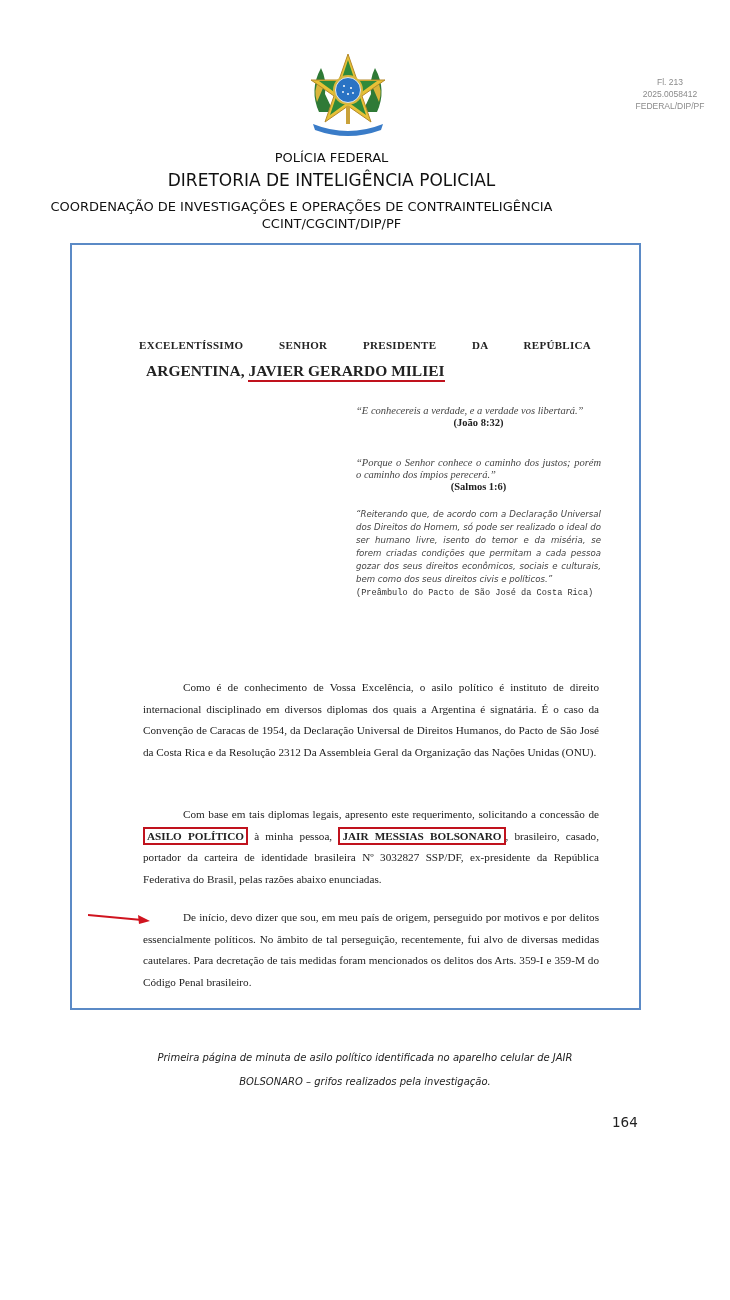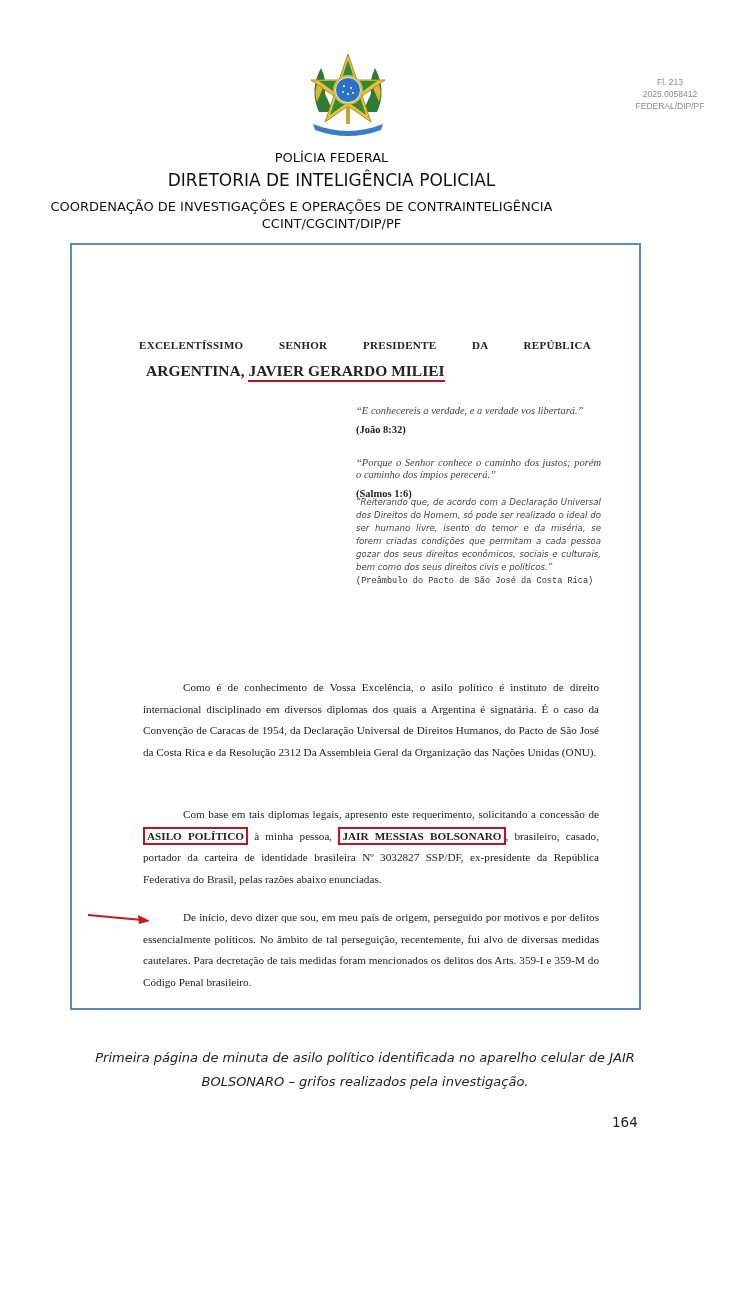--- a/index.html
+++ b/index.html
@@ -24,33 +24,33 @@
   .doc { font-family:"Liberation Serif", serif; color:#222; }
   .title {
     position:absolute; left:139px; top:333px; width:452px;
     font-weight:bold; font-size:11px; line-height:25px; text-align:justify;
     text-align-last:justify; letter-spacing:0.3px;
   }
   .title2 { position:absolute; left:146px; top:358px; font-weight:bold; font-size:15.5px; line-height:25px; }
   .ul-red { border-bottom:2px solid #c0121d; padding-bottom:1px; }
   .quote { position:absolute; left:356px; width:245px; font-size:10.5px; line-height:12px; color:#444; }
   .quote .q { font-style:italic; text-align:justify; }
-  .quote .src { font-style:normal; font-weight:bold; color:#222; margin-top:7px; }
+  .quote .src { font-style:normal; font-weight:bold; color:#222; margin-top:0;text-align:center; }
   .q3 { font-family:"DejaVu Sans", sans-serif; font-style:italic; font-size:8.6px; line-height:13px; color:#444; text-align:justify; }
   .q3src { font-family:Liberation Mono, monospace; font-size:8.6px; color:#333; margin-top:1px; }
   .para {
     position:absolute; left:143px; width:456px; font-size:11.2px; line-height:21.5px;
     text-align:justify; color:#222;
   }
   .para .ind { display:inline-block; width:40px; }
   .boxed { border:2px solid #c0121d; font-weight:bold; padding:1px 2px; }
   .arrow { position:absolute; left:88px; top:911px; width:62px; height:14px; }
   .caption {
     position:absolute; left:40px; top:1046px; width:650px; text-align:center;
-    font-family:"DejaVu Sans", sans-serif; font-style:italic; font-size:13px; line-height:24px; color:#222;
+    font-family:"DejaVu Sans", sans-serif; font-style:italic; font-size:10px; line-height:24px; color:#222;
   }
   .pagenum { position:absolute; left:612px; top:1114px; font-family:"DejaVu Sans", sans-serif; font-size:13.5px; color:#222; }
 </style>
 </head>
 <body>
 
 <div class="ref">
   <div>Fl. 213</div>
   <div>2025.0058412</div>
   <div>FEDERAL/DIP/PF</div>
@@ -88,21 +88,21 @@
   </div>
 
   <div class="quote" style="top:405px;">
     <div class="q">“E conhecereis a verdade, e a verdade vos libertará.”</div>
     <div class="src">(João 8:32)</div>
   </div>
   <div class="quote" style="top:457px;">
     <div class="q">“Porque o Senhor conhece o caminho dos justos; porém o caminho dos ímpios perecerá.”</div>
     <div class="src">(Salmos 1:6)</div>
   </div>
-  <div class="quote" style="top:496px;">
+  <div class="quote" style="top:508px;">
     <div class="q3">“Reiterando que, de acordo com a Declaração Universal dos Direitos do Homem, só pode ser realizado o ideal do ser humano livre, isento do temor e da miséria, se forem criadas condições que permitam a cada pessoa gozar dos seus direitos econômicos, sociais e culturais, bem como dos seus direitos civis e políticos.”</div>
     <div class="q3src">(Preâmbulo do Pacto de São José da Costa Rica)</div>
   </div>
 
   <div class="para" style="top:677px;"><span class="ind"></span><span>Como é de conhecimento de Vossa Excelência, o asilo político é instituto de direito internacional disciplinado em diversos diplomas dos quais a Argentina é signatária. É o caso da Convenção de Caracas de 1954, da Declaração Universal de Direitos Humanos, do Pacto de São José da Costa Rica e da Resolução 2312 Da Assembleia Geral da Organização das Nações Unidas (ONU).</span></div>
 
   <div class="para" style="top:804px;"><span class="ind"></span><span>Com base em tais diplomas legais, apresento este requerimento, solicitando a concessão de </span><span class="boxed">ASILO POLÍTICO</span><span> à minha pessoa, </span><span class="boxed">JAIR MESSIAS BOLSONARO</span><span>, brasileiro, casado, portador da carteira de identidade brasileira Nº 3032827 SSP/DF, ex-presidente da República Federativa do Brasil, pelas razões abaixo enunciadas.</span></div>
 
   <div class="para" style="top:907px;"><span class="ind"></span><span>De início, devo dizer que sou, em meu país de origem, perseguido por motivos e por delitos essencialmente políticos. No âmbito de tal perseguição, recentemente, fui alvo de diversas medidas cautelares. Para decretação de tais medidas foram mencionados os delitos dos Arts. 359-I e 359-M do Código Penal brasileiro.</span></div>
 </div>

